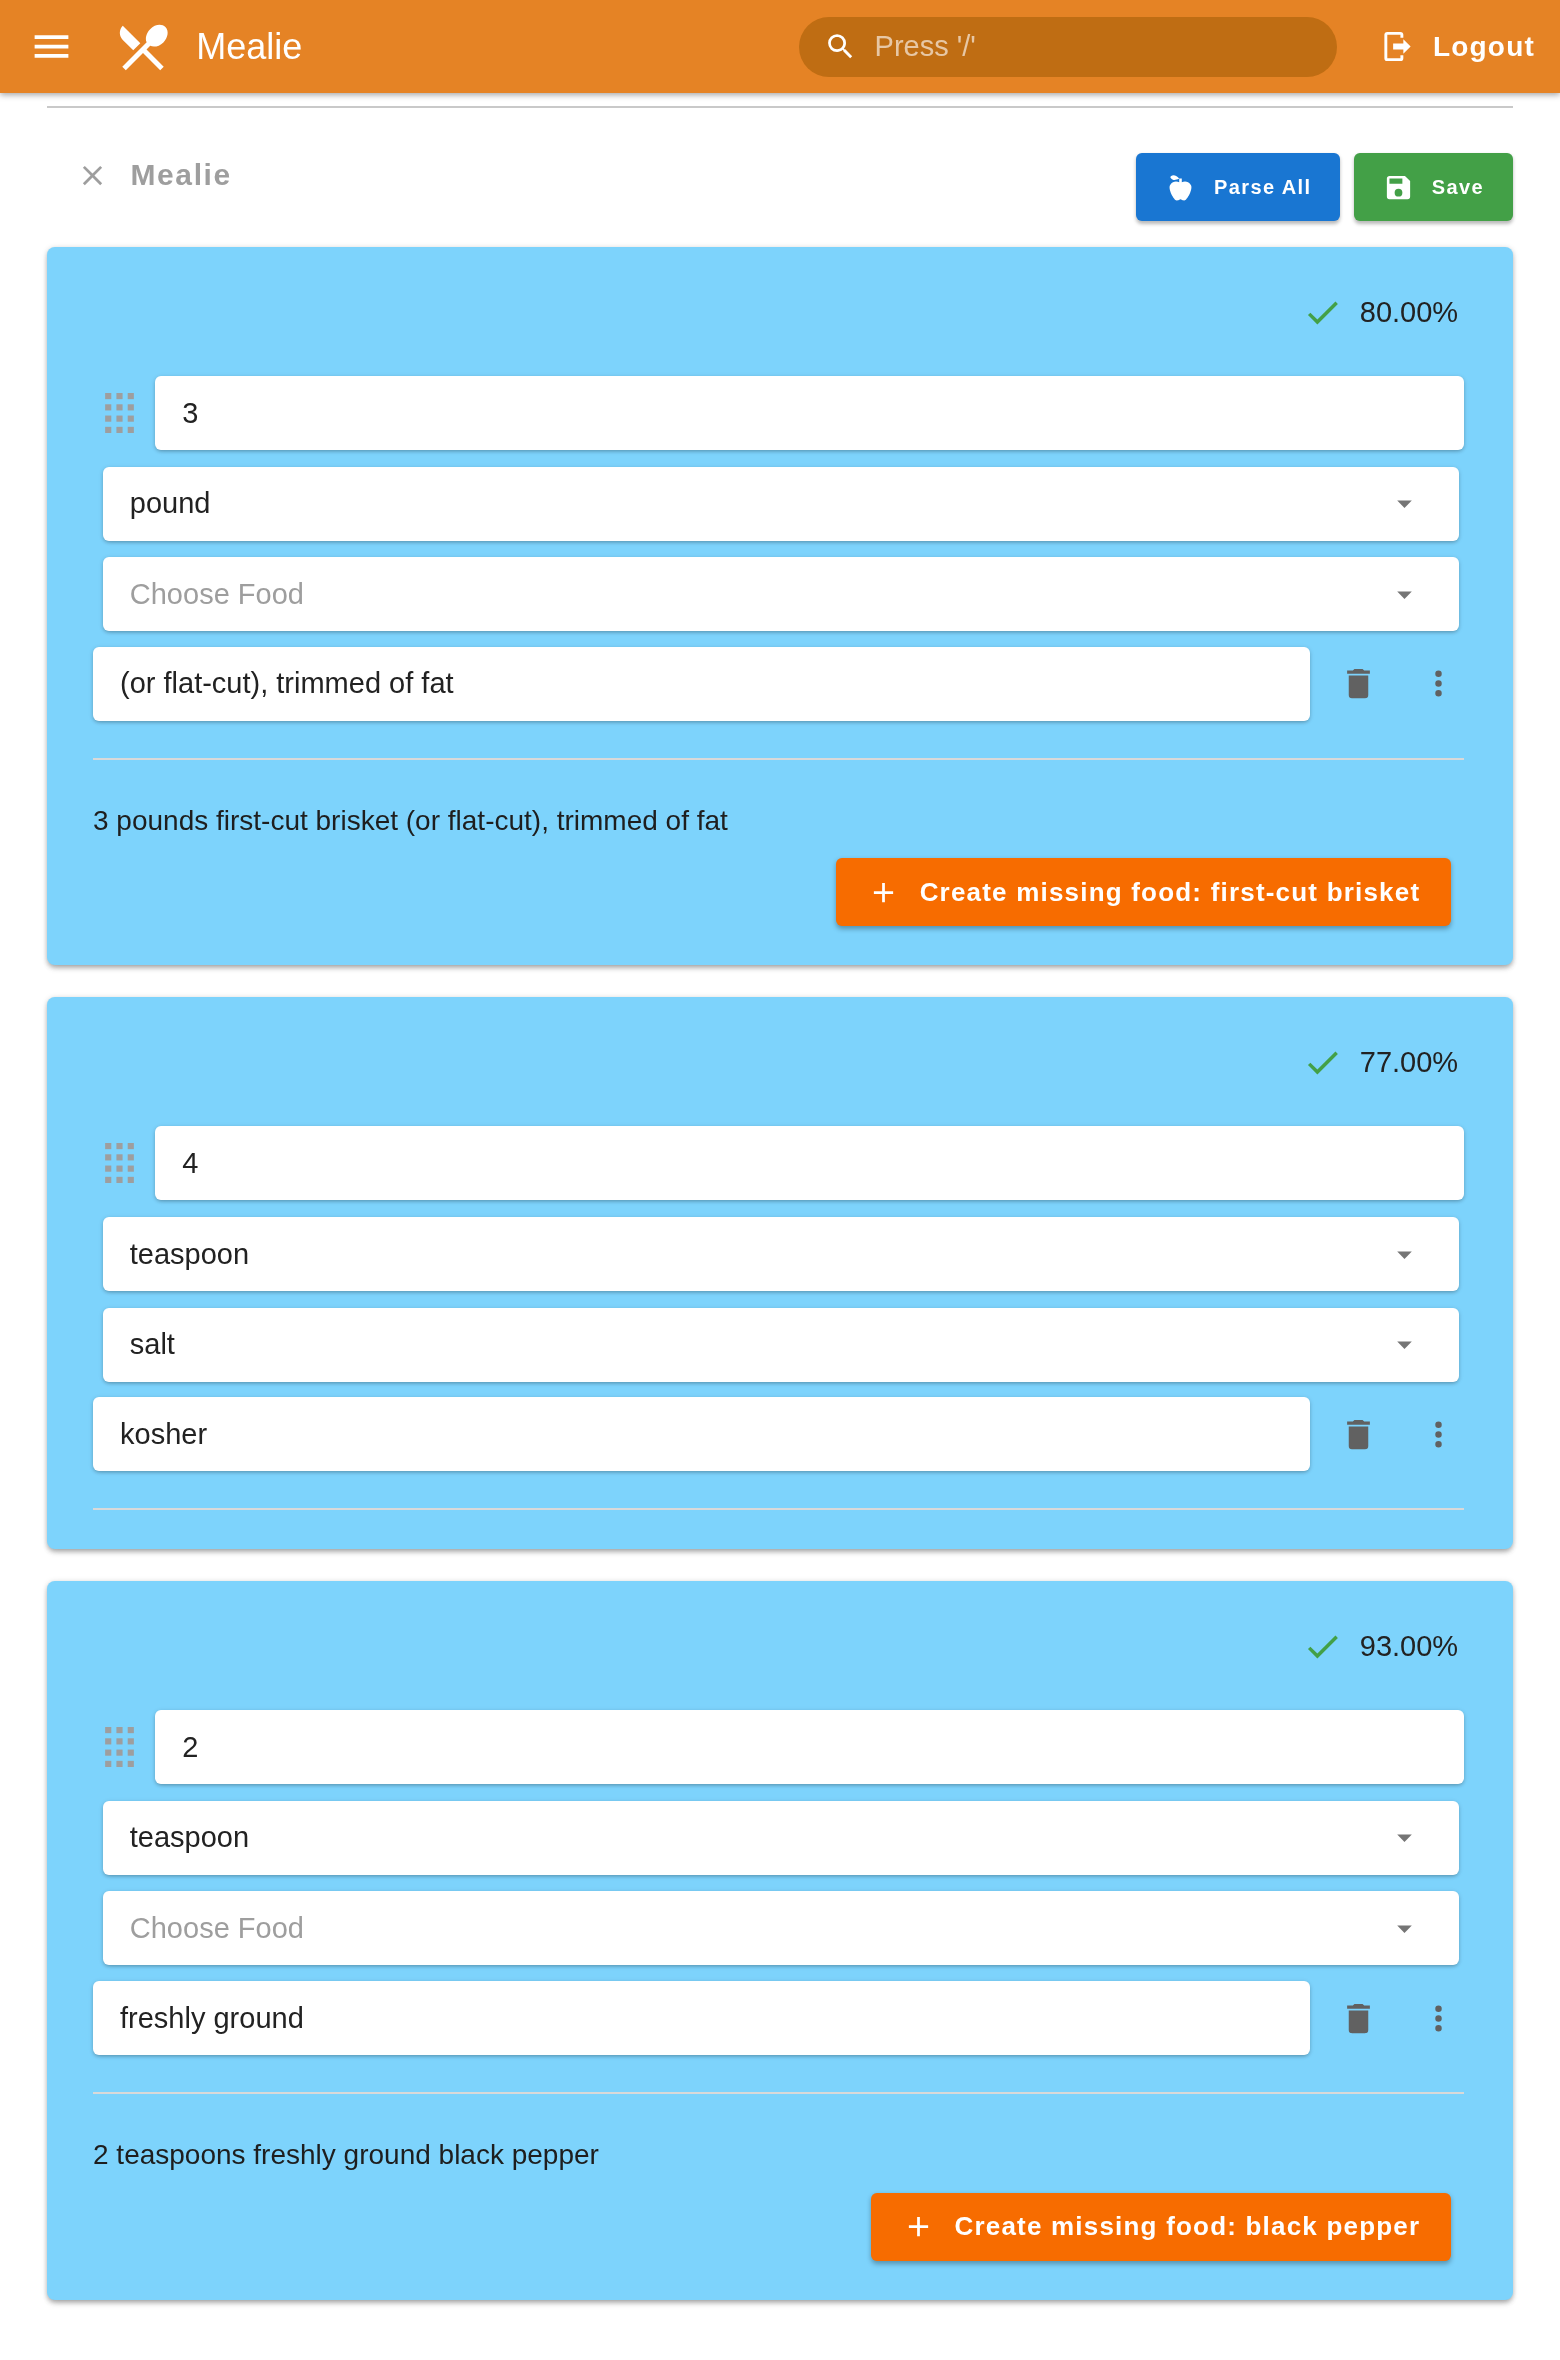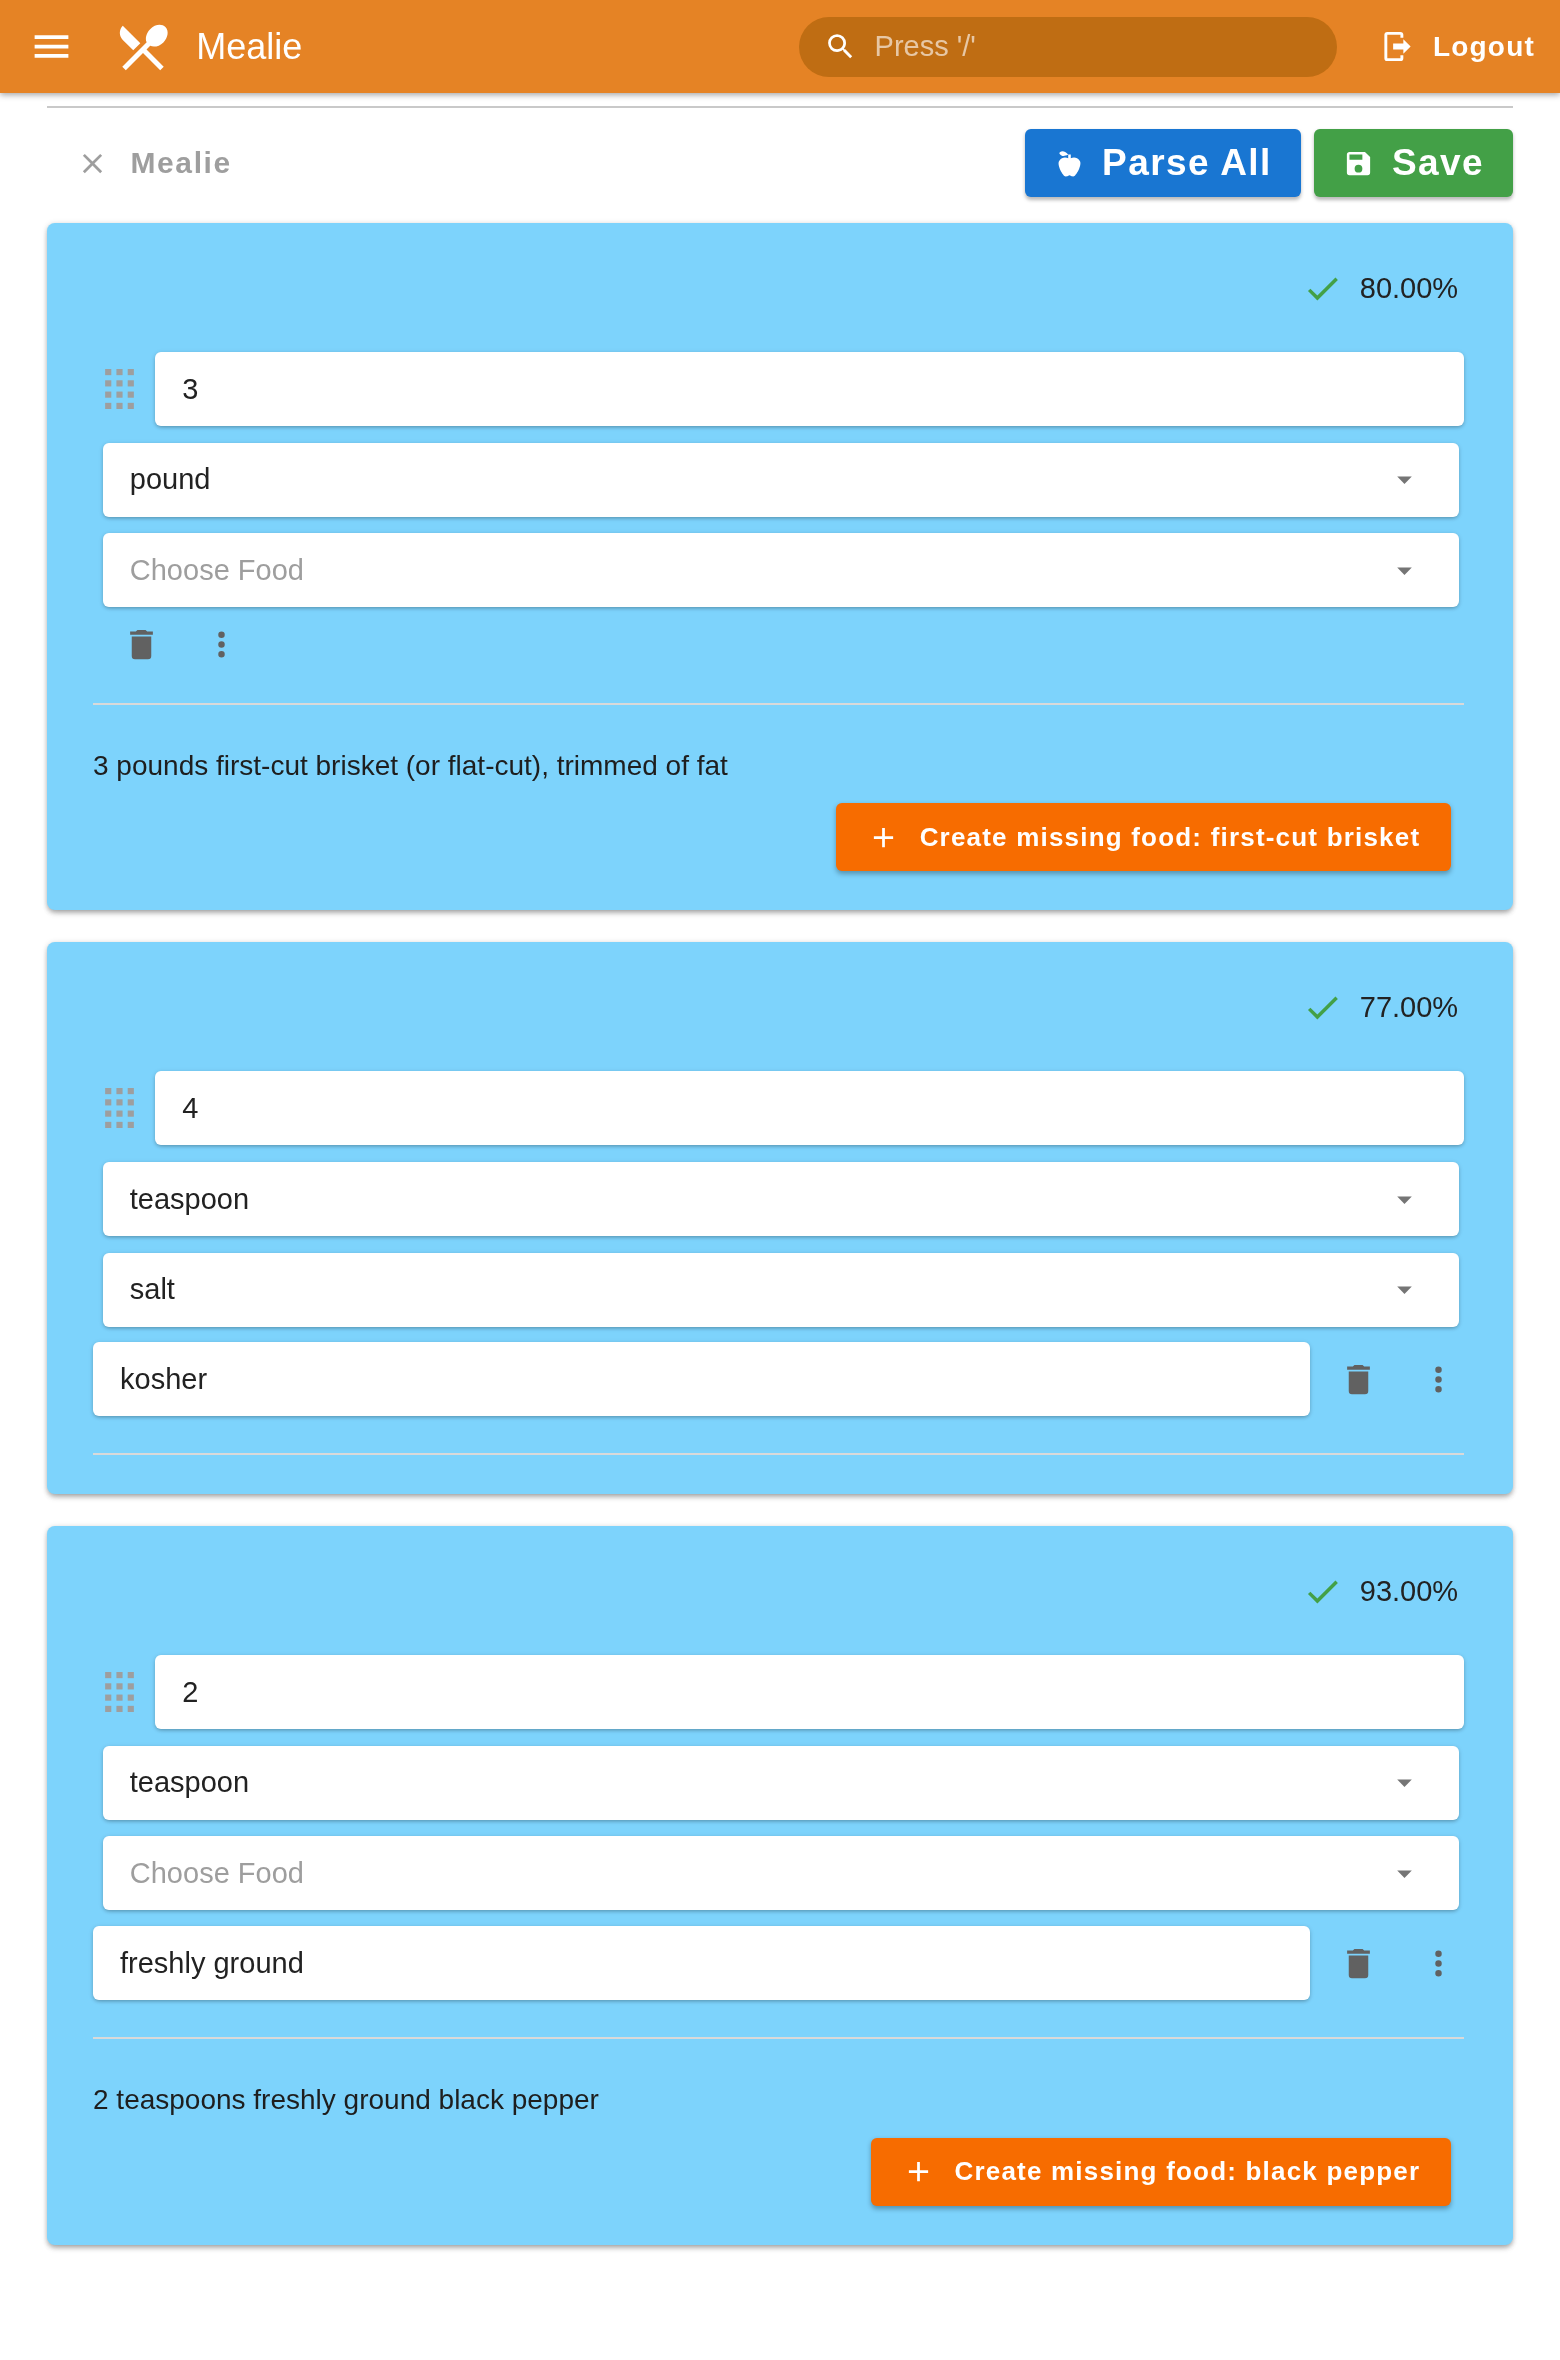--- a/index.html
+++ b/index.html
@@ -48,22 +48,23 @@
   .cancel-btn {
     background: none; border: none; cursor: pointer;
     display: flex; align-items: center; gap: 21.5px;
     color: #9e9e9e; font-size: 30px; font-weight: bold; letter-spacing: 1.6px;
     font-family: inherit;
   }
   .btn {
     height: 68px; border: none; border-radius: 5.9px; cursor: pointer;
     display: inline-flex; align-items: center; gap: 17.6px;
     padding: 4px 29px; color: #fff; font-weight: bold; letter-spacing: 1.4px;
-    font-size: 37px; font-family: inherit;
+    font-size: 20px; font-family: inherit;
     box-shadow: 0 2.9px 3.9px rgba(0,0,0,.28);
+    margin-top: 24px;
   }
   .parse-btn { background: var(--parse-all-bg, #1976D2); margin-left: auto; }
   .save-btn  { background: var(--save-bg, #43A047); margin-left: 13.7px; }
 
   
   .card {
     margin-top: 26px;
     background: #7dd3fc; border-radius: 7.8px;
     box-shadow: 0 2.9px 4.9px -1px rgba(0,0,0,.22), 0 1px 5.9px rgba(0,0,0,.14), 0 4.9px 7.8px -2px rgba(0,0,0,.12);
     padding: 0 49px 39px 46px;
@@ -224,20 +225,21 @@
     <div class="solo select">
       <span class="food-val placeholder">Choose Food</span>
       <span>
         <svg width="35" height="35" viewBox="0 0 24 24">
               <path fill="#757575" d="M7,10L12,15L17,10H7Z"></path>
             </svg>
       </span>
     </div>
 
     <div class="note-row">
+      <input class="solo note-input" readonly="" value="(or flat-cut), trimmed of fat" style="">
       <button class="icon-btn trash-btn">
         <span>
           <svg width="39" height="39" viewBox="0 0 24 24">
                 <path fill="#616161" d="M19,4H15.5L14.5,3H9.5L8.5,4H5V6H19M6,19A2,2 0 0,0 8,21H16A2,2 0 0,0 18,19V7H6V19Z"></path>
               </svg>
         </span>
       </button>
       <button class="icon-btn kebab-btn">
         <span>
           <svg width="39" height="39" viewBox="0 0 24 24">

